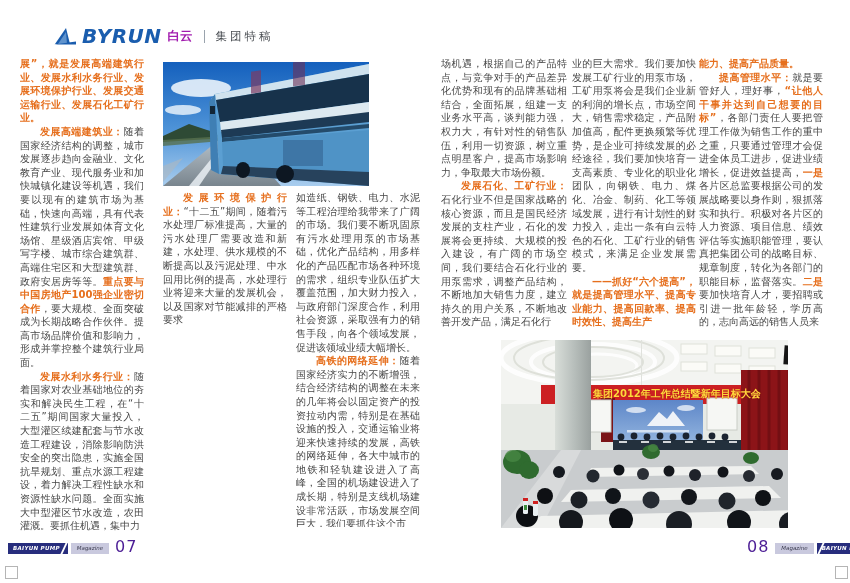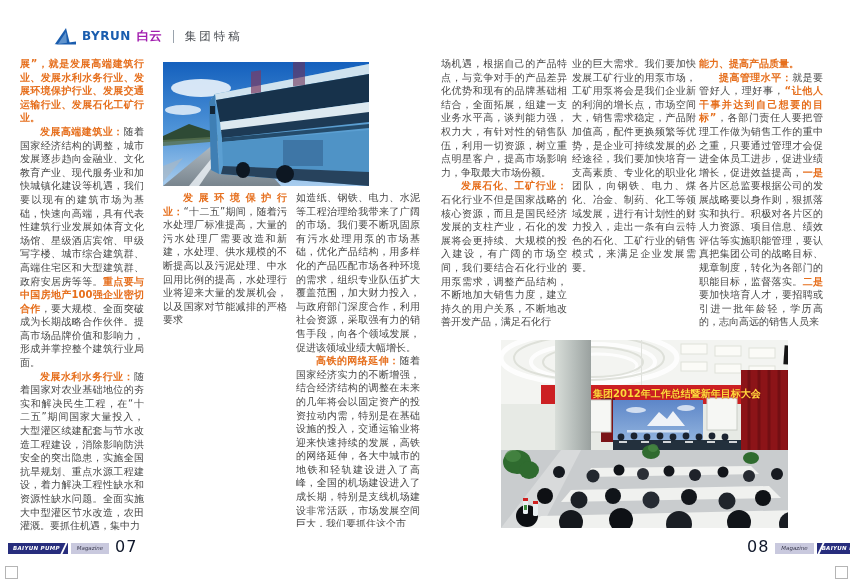--- a/index.html
+++ b/index.html
@@ -3,21 +3,21 @@
 <meta charset="utf-8">
 <style>
   html,body{margin:0;padding:0;}
   body{
     width:850px;height:583px;position:relative;background:#ffffff;overflow:hidden;
     font-family:"DejaVu Sans","Liberation Sans",sans-serif;
   }
   
   .hdr{position:absolute;left:54px;top:26px;height:20px;display:flex;align-items:center;gap:6px;}
   .hdr .mark svg{display:block;}
-  .brand-en{color:#1a5dae;font-size:12px;font-weight:bold;letter-spacing:.5px;}
+  .brand-en{color:#1a5dae;font-size:20px;font-weight:bold;font-style:italic;letter-spacing:.5px;}
   .brand-cn{color:#a21caf;font-size:12.5px;font-weight:bold;}
   .hdr-div{display:inline-block;width:1px;height:13px;background:#9aa3ad;margin:0 5px;}
   .hdr-tag{color:#474b50;font-size:11.5px;letter-spacing:3px;font-weight:normal;}
   
   .col{
     position:absolute;overflow:hidden;
     font-size:10px;line-height:13.6px;color:#474747;
     text-align:justify;text-justify:inter-ideograph;
   }
   .para{margin:0;}
@@ -46,21 +46,21 @@
   .f-brand{
     background:#272d7d;color:#ffffff;font-size:5.5px;font-weight:bold;font-style:italic;
     padding:2px 8px 2px 5px;letter-spacing:.3px;white-space:nowrap;position:relative;height:7px;line-height:7px;
   }
   .f-brand::after{content:"";position:absolute;right:3px;top:0;width:2px;height:100%;background:#fff;transform:skewX(-25deg);}
   #foot-r .f-brand::after{right:auto;left:3px;}
   .f-mag{
     background:#c9c9de;color:#3c3c50;font-size:5.5px;font-style:italic;
     padding:2px 6px;height:7px;line-height:7px;white-space:nowrap;
   }
-  .f-page{color:#0f172a;font-size:16px;line-height:15px;letter-spacing:1px;padding:0 3px;}
+  .f-page{color:#4c1d95;font-size:16px;line-height:15px;letter-spacing:1px;padding:0 3px;}
   .corner-mark{position:absolute;width:11px;height:11px;border:1px solid #b5b5b5;top:566px;background:#fff;}
   #mark-l{left:5px;}
   #mark-r{left:835px;}
 </style>
 </head>
 <body>
 
 <div class="hdr">
   <span class="mark">
     <svg width="22" height="17" viewBox="0 0 22 17">
@@ -128,20 +128,21 @@
     <rect x="47" y="44" width="5" height="8" fill="#122636"></rect>
   </svg>
 </div>
 
 <div id="col4" class="col">
     <p class="para"><span>场机遇，根据自己的产品特点，与竞争对手的产品差异化优势和现有的品牌基础相结合，全面拓展，组建一支业务水平高，谈判能力强，权力大，有针对性的销售队伍，利用一切资源，树立重点明星客户，提高市场影响力，争取最大市场份额。</span></p>
     <p class="para ind"><span class="hl">发展石化、工矿行业：</span><span>石化行业不但是国家战略的核心资源，而且是国民经济发展的支柱产业，石化的发展将会更持续、大规模的投入建设，有广阔的市场空间，我们要结合石化行业的用泵需求，调整产品结构，不断地加大销售力度，建立持久的用户关系，不断地改善开发产品，满足石化行</span></p>
   </div>
 <div id="col5" class="col">
     <p class="para"><span>业的巨大需求。我们要加快发展工矿行业的用泵市场，工矿用泵将会是我们企业新的利润的增长点，市场空间大，销售需求稳定，产品附加值高，配件更换频繁等优势，是企业可持续发展的必经途径，我们要加快培育一支高素质、专业化的职业化团队，向钢铁、电力、煤化、冶金、制药、化工等领域发展，进行有计划性的财力投入，走出一条有白云特色的石化、工矿行业的销售模式，来满足企业发展需要。</span></p>
+    <p class="para ind"><span class="hl">——抓好“六个提高”，就是提高管理水平、提高专业能力、提高回款率、提高时效性、提高生产</span></p>
   </div>
 <div id="col6" class="col">
     <p class="para"><span class="hl">能力、提高产品质量。</span></p>
     <p class="para ind"><span class="hl">提高管理水平：</span><span>就是要管好人，理好事，</span><span class="hl">“让他人干事并达到自己想要的目标”</span><span>，各部门责任人要把管理工作做为销售工作的重中之重，只要通过管理才会促进全体员工进步，促进业绩增长，促进效益提高，</span><span class="hl">一是</span><span>各片区总监要根据公司的发展战略要以身作则，狠抓落实和执行。积极对各片区的人力资源、项目信息、绩效评估等实施职能管理，要认真把集团公司的战略目标、规章制度，转化为各部门的职能目标，监督落实。</span><span class="hl">二是</span><span>要加快培育人才，要招聘或引进一批年龄轻，学历高的，志向高远的销售人员来</span></p>
   </div>
 
 <div id="photo-conf" class="photo">
   <svg width="318" height="188" viewBox="0 0 318 188">
     <defs>
       <linearGradient id="colg" x1="0" y1="0" x2="1" y2="0">

